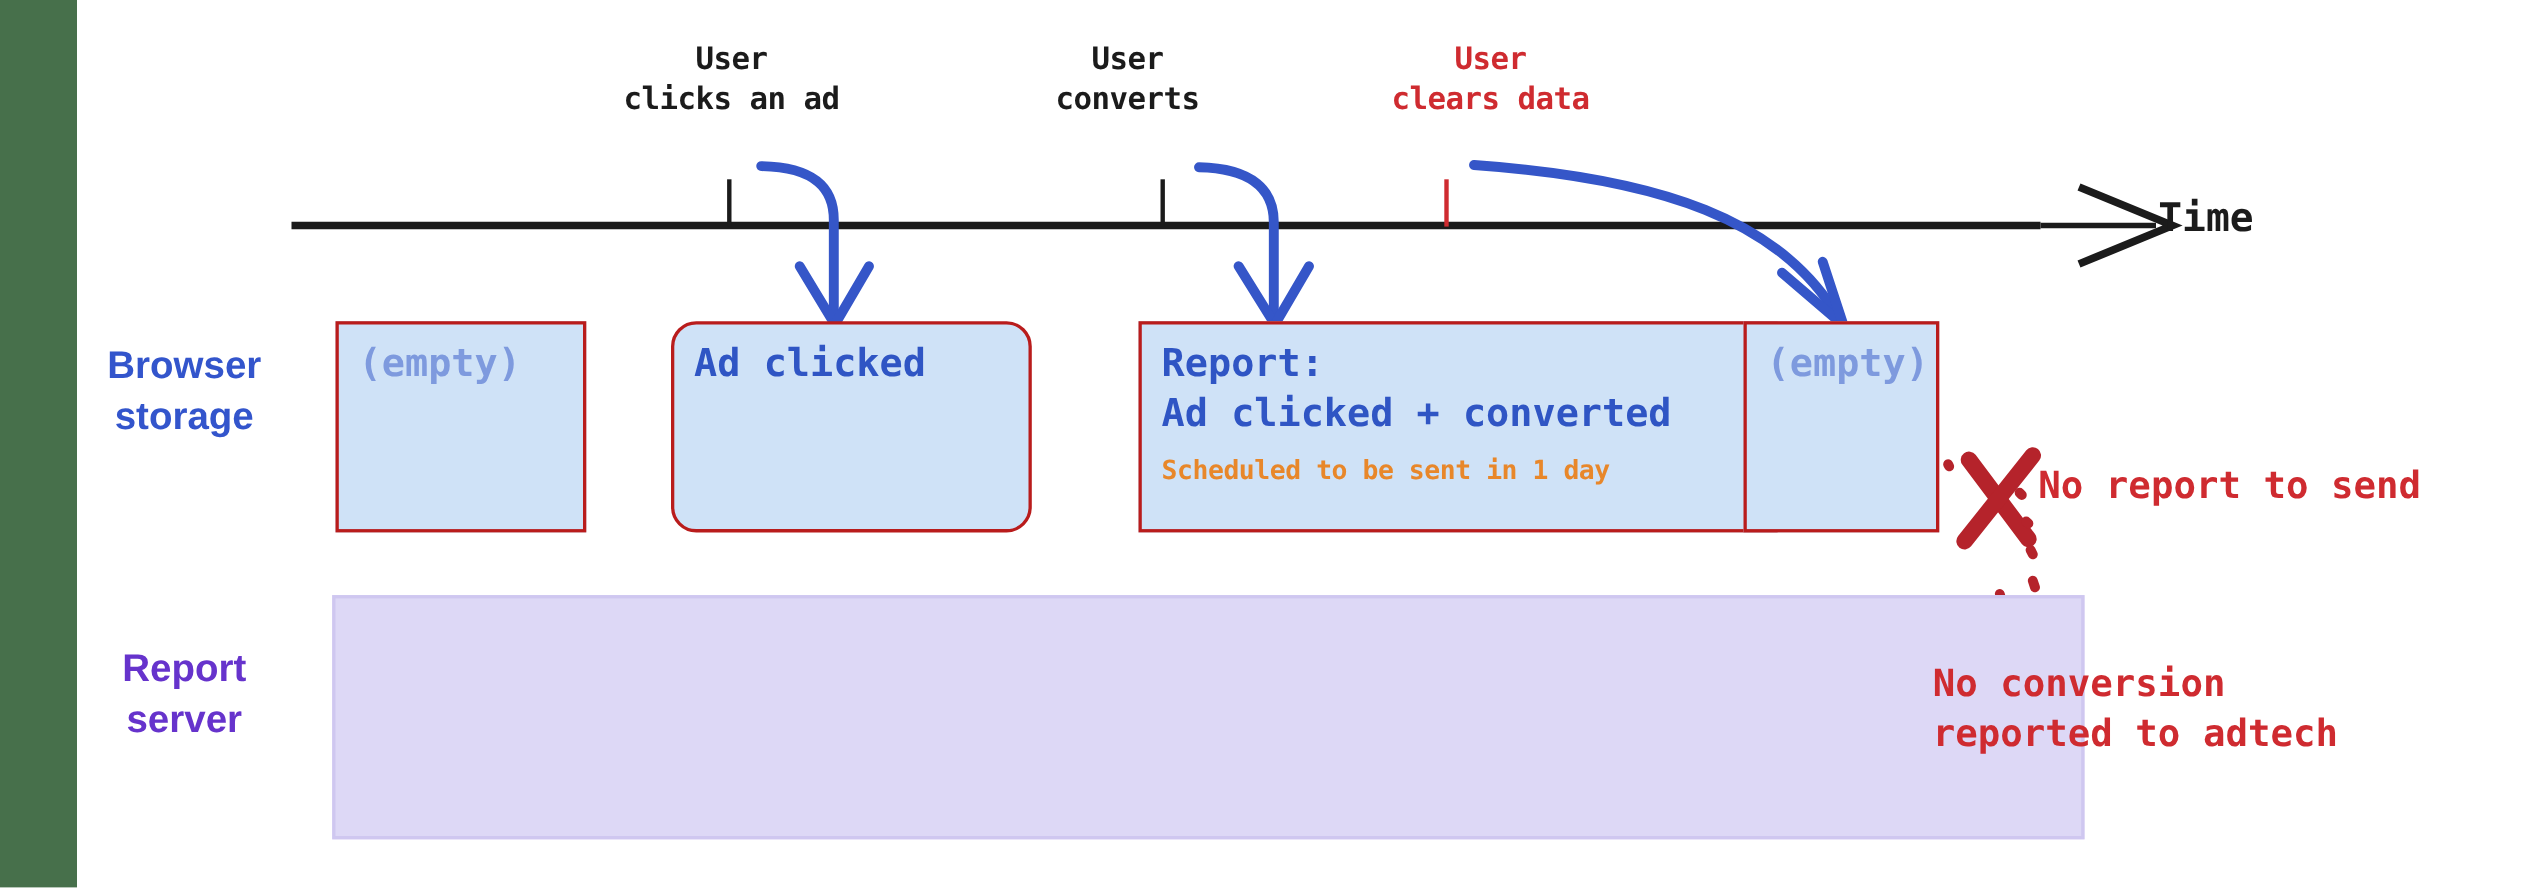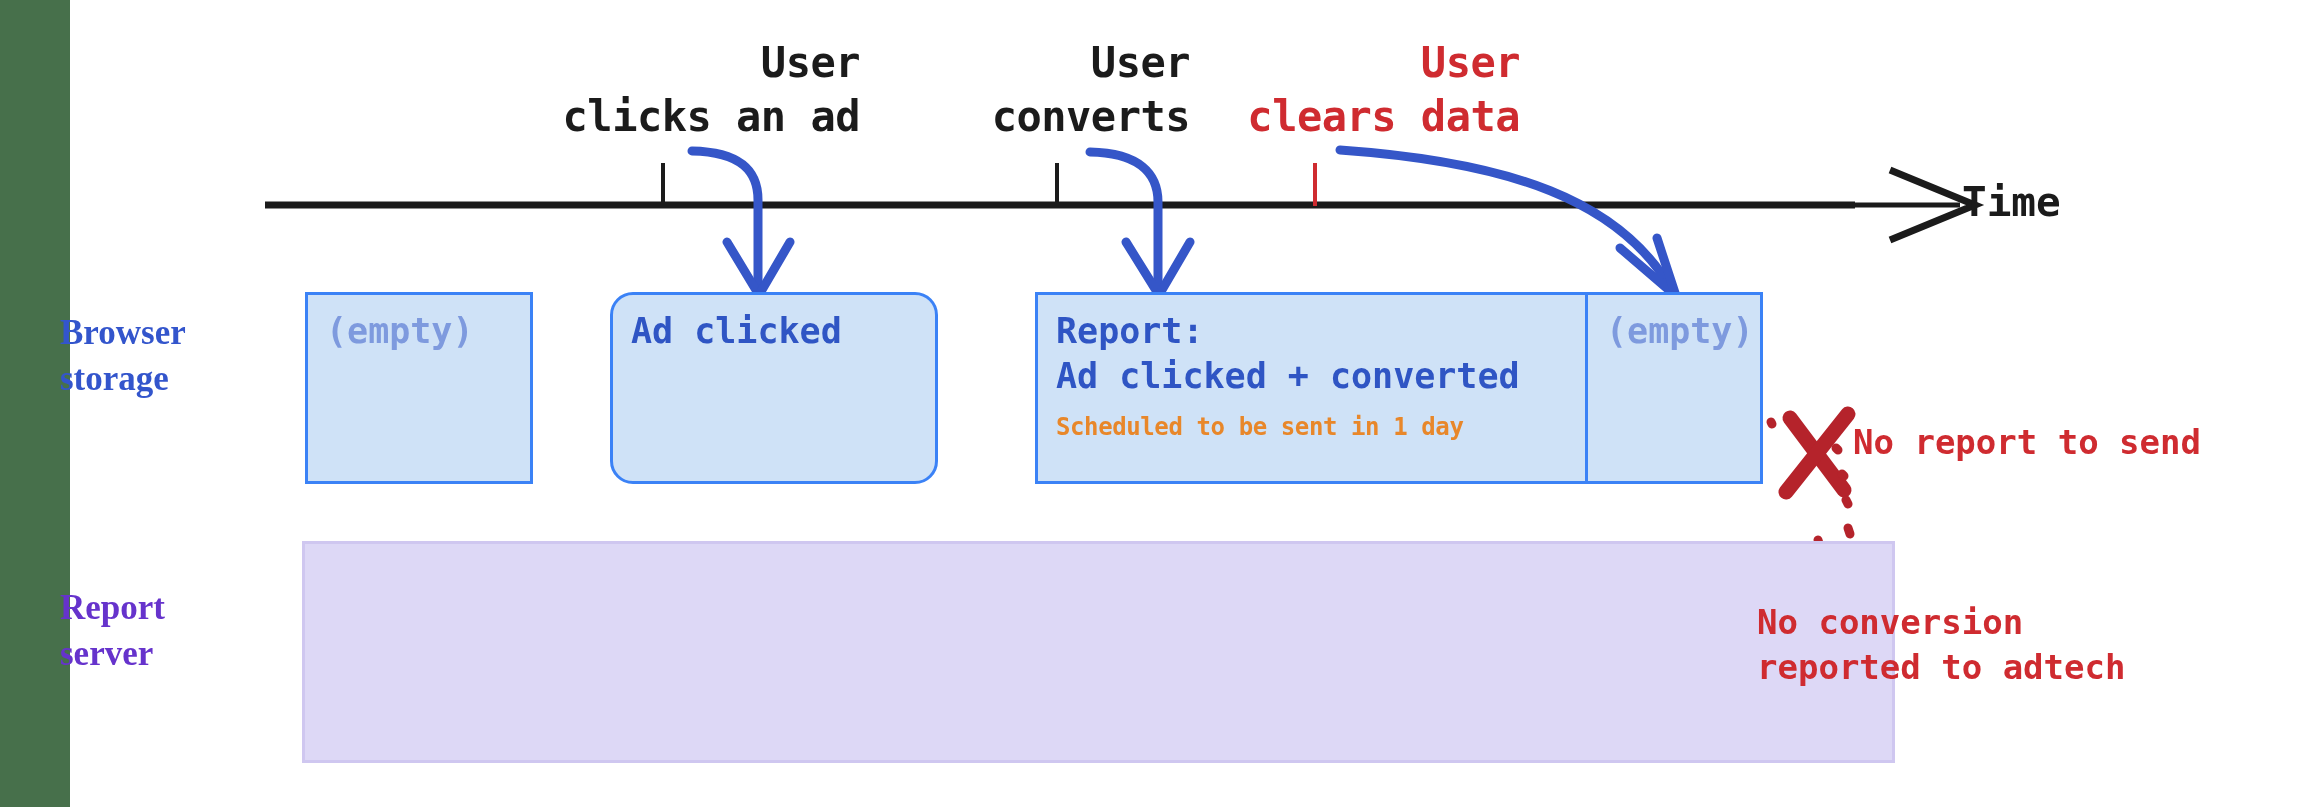--- a/index.html
+++ b/index.html
@@ -23,69 +23,69 @@
   }
   #diagram-svg {
     position: absolute;
     left: 0; top: 0;
     width: 2307px; height: 807px;
   }
 
   
   .event-label {
     position: absolute;
-    text-align: right;
-    font-family: "DejaVu Sans Mono", "Liberation Mono", monospace;
-    font-weight: bold;
-    font-size: 42px;
+    text-align: center;
+    font-family: "DejaVu Sans Mono", "Liberation Mono", monospace;
+    font-weight: bold;
+    font-size: 28px;
     line-height: 1.28;
     white-space: pre;
     letter-spacing: -0.5px;
   }
   .event-label.black { color: #1b1b1b; }
   .event-label.red   { color: #cf2b30; }
 
   #label-click   { left: 470px;  top: 36px;  width: 390px; }
   #label-convert { left: 860px;  top: 36px;  width: 330px; }
   #label-clear   { left: 1190px; top: 36px;  width: 330px; }
 
   #time-label {
     position: absolute;
     left: 1962px; top: 178px;
     font-family: "DejaVu Sans Mono", "Liberation Mono", monospace;
     font-weight: bold;
-    font-size: 41px;
+    font-size: 36px;
     color: #1b1b1b;
     white-space: pre;
   }
 
   
   .row-label {
     position: absolute;
-    text-align: left;
-    font-family: Liberation Serif, serif;
+    text-align: center;
+    font-family: Liberation Sans, sans-serif;
     font-weight: bold;
     font-size: 35px;
     line-height: 1.3;
     white-space: pre;
   }
   #label-browser {
     left: 60px; top: 310px; width: 215px;
     color: #3355cc;
   }
   #label-adtech {
     left: 60px; top: 585px; width: 215px;
     color: #6633cc;
   }
 
   
   .store-box {
     position: absolute;
     background: #cfe2f7;
-    border: 3px solid #3b82f6;
+    border: 3px solid #b91c1c;
     box-sizing: border-box;
     padding: 14px 18px 0 18px;
   }
   #box-empty-1  { left: 305px;  top: 292px; width: 228px; height: 192px; }
   #box-adclick  { left: 610px;  top: 292px; width: 328px; height: 192px; border-radius: 23px; }
   #box-report   { left: 1035px; top: 292px; width: 581px; height: 192px; }
   #box-empty-2  { left: 1585px; top: 292px; width: 178px; height: 192px; }
 
   .store-line {
     font-family: "DejaVu Sans Mono", "Liberation Mono", monospace;

